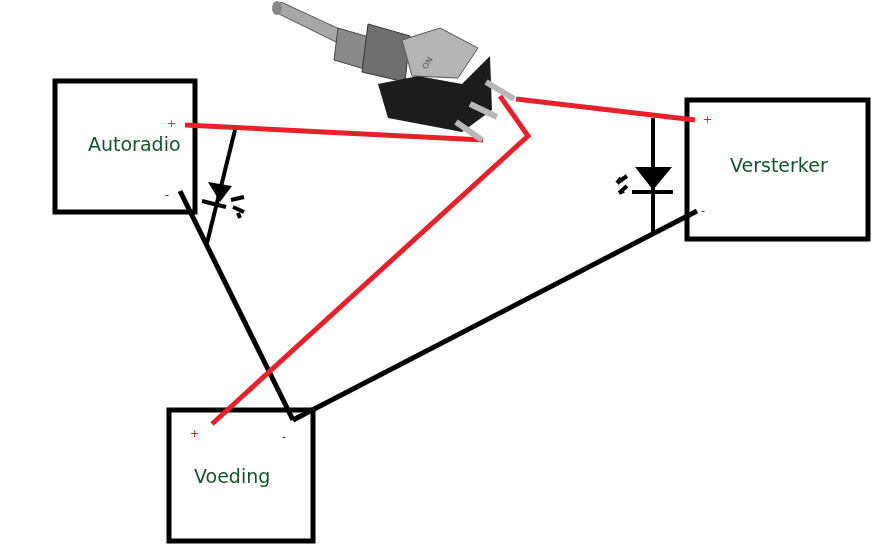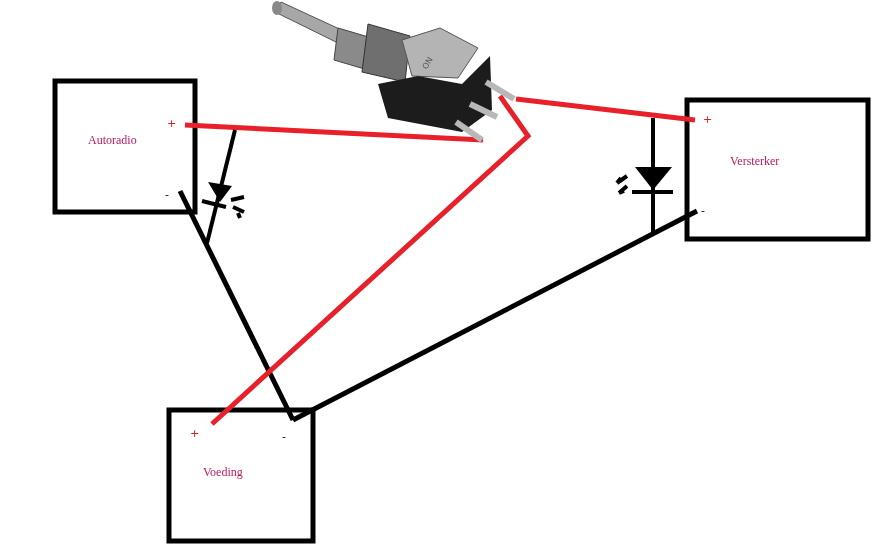--- a/index.html
+++ b/index.html
@@ -1,18 +1,18 @@
 <!DOCTYPE html>
 <html><head>
 <meta charset="utf-8">
 <style>
   html, body { margin:0; padding:0; background:#ffffff; }
   #stage { position:relative; width:882px; height:551px; background:#ffffff; overflow:hidden; font-family:"DejaVu Sans", sans-serif; }
   svg { position:absolute; left:0; top:0; }
-  .lbl { position:absolute; font-size:12px; color:#be185d;font-family:Liberation Serif, serif; }
+  .lbl { position:absolute; font-size:19px; color:#14532d; }
   .pol { position:absolute; font-size:11px; }
   .plus { color:#e01b24; }
   .minus { color:#000; }
 </style>
 </head>
 <body>
 
 <div id="stage">
   <svg width="882" height="551" viewBox="0 0 882 551">
 
@@ -61,16 +61,16 @@
   </svg>
 
   <span class="lbl" style="left:88px; top:133px;">Autoradio</span>
   <span class="pol plus" style="left:167px; top:117px;">+</span>
   <span class="pol minus" style="left:165px; top:188px;">-</span>
 
   <span class="lbl" style="left:730px; top:154px;">Versterker</span>
   <span class="pol plus" style="left:703px; top:113px;">+</span>
   <span class="pol minus" style="left:701px; top:204px;">-</span>
 
-  <span class="lbl" style="left:203px; top:465px;">Voeding</span>
+  <span class="lbl" style="left:194px; top:465px;">Voeding</span>
   <span class="pol plus" style="left:190px; top:427px;">+</span>
   <span class="pol minus" style="left:282px; top:430px;">-</span>
 </div>
 
 </body></html>

